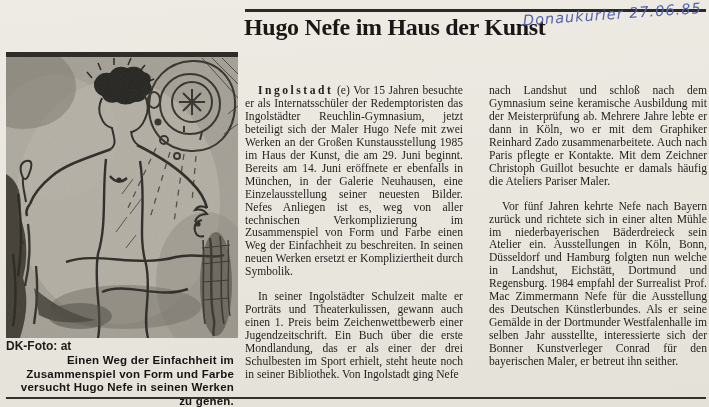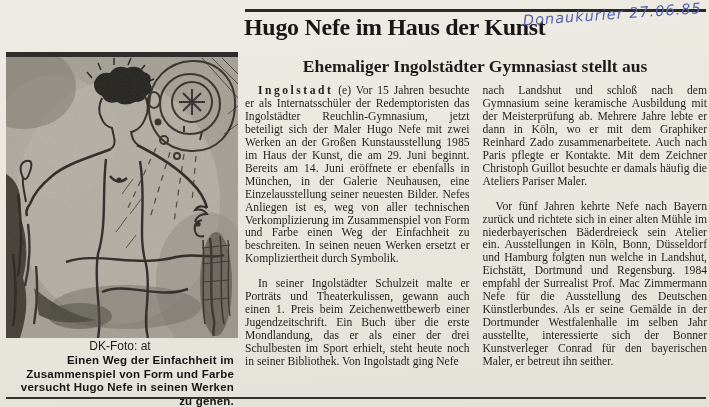--- a/index.html
+++ b/index.html
@@ -6,21 +6,21 @@
   .page{
     position:relative; width:709px; height:407px; overflow:hidden;
     background:linear-gradient(175deg,#eeebe4 0%,#e9e6de 55%,#e4e1d8 100%);
     font-family:"Liberation Serif", serif; color:#23221f;
   }
   
   .photo-block{position:absolute; left:6px; top:52px; width:232px;}
   .photo-frame{width:232px; height:286px; display:block; background:#a9a59b;}
   .photo-credit{
     font-family:"Liberation Sans", sans-serif; font-size:12px; color:#1d1c1a;
-    text-align:center; padding:2px 4px 0 0; line-height:13px;
+    text-align:left; padding:2px 4px 0 0; line-height:13px;font-weight:bold;
   }
   .photo-caption{
     font-family:"Liberation Sans", sans-serif; font-weight:bold;
     font-size:11.5px; line-height:13.5px; letter-spacing:.2px;
     color:#161514; margin-top:1px; text-align:right; width:228px;
   }
   
   .article{position:absolute; left:243px; top:0; width:464px; height:407px;}
   .top-rule{position:absolute; left:2px; right:1px; top:9px; height:3px; background:#2c2a26;}
   .bottom-rule{position:absolute; left:6px; right:3px; top:397px; height:2px; background:#34322d;}
@@ -34,21 +34,21 @@
     position:absolute; left:1px; top:14px; width:463px; margin:0;
     font-size:24px; font-weight:bold; letter-spacing:-.3px; white-space:nowrap;
     color:#191816;
   }
   .subheadline{
     position:absolute; left:0; top:56px; width:464px; margin:0;
     text-align:center; font-size:17.5px; font-weight:bold; color:#1c1b19;
   }
   .columns{
     position:absolute; left:2px; top:85px; width:462px;
-    display:flex; gap:13px;
+    display:flex; gap:26px;
   }
   .col{width:50%; text-align:justify; font-size:11.6px; line-height:12.95px; color:#211f1c;}
   .col p{margin:0; hyphens:auto; -webkit-hyphens:auto;}
   .col p.indent{text-indent:13px;}
   .col p + p{margin-top:12px;}
   .lead-word{letter-spacing:2.5px; font-weight:bold;}
 </style>
 </head>
 <body>
 
@@ -157,21 +157,20 @@
       <rect width="232" height="286" filter="url(#grain)" opacity="0.5"></rect>
     </svg>
     <div class="photo-credit">DK-Foto: at</div>
     <div class="photo-caption">Einen Weg der Einfachheit im Zusammenspiel von Form und Farbe versucht Hugo Nefe in seinen Werken zu gehen.</div>
   </div>
 
   <div class="article">
     <div class="top-rule"></div>
     <div class="handwritten">Donaukurier 27.06.85</div>
     <h1 class="headline">Hugo Nefe im Haus der Kunst</h1>
-    <h2 class="subheadline">Ehemaliger Ingolstädter Gymnasiast stellt aus</h2>
 
     <div class="columns">
       <div class="col">
         <p class="indent"><span class="lead-word">Ingolstadt</span><span> (e) Vor 15 Jahren besuchte er als Internatsschüler der Redemptoristen das Ingolstädter Reuchlin-Gymnasium, jetzt beteiligt sich der Maler Hugo Nefe mit zwei Werken an der Großen Kunstausstellung 1985 im Haus der Kunst, die am 29. Juni beginnt. Bereits am 14. Juni eröffnete er ebenfalls in München, in der Galerie Neuhausen, eine Einzelausstellung seiner neuesten Bilder. Nefes Anliegen ist es, weg von aller technischen Verkomplizierung im Zusammenspiel von Form und Farbe einen Weg der Einfachheit zu beschreiten. In seinen neuen Werken ersetzt er Kompliziertheit durch Symbolik.</span></p>
         <p class="indent">In seiner Ingolstädter Schulzeit malte er Porträts und Theaterkulissen, gewann auch einen 1. Preis beim Zeichenwettbewerb einer Jugendzeitschrift. Ein Buch über die erste Mondlandung, das er als einer der drei Schulbesten im Sport erhielt, steht heute noch in seiner Bibliothek. Von Ingolstadt ging Nefe</p>
       </div>
       <div class="col">
         <p>nach Landshut und schloß nach dem Gymnasium seine keramische Ausbildung mit der Meisterprüfung ab. Mehrere Jahre lebte er dann in Köln, wo er mit dem Graphiker Reinhard Zado zusammenarbeitete. Auch nach Paris pflegte er Kontakte. Mit dem Zeichner Christoph Guillot besuchte er damals häufig die Ateliers Pariser Maler.</p>
         <p class="indent">Vor fünf Jahren kehrte Nefe nach Bayern zurück und richtete sich in einer alten Mühle im niederbayerischen Bäderdreieck sein Atelier ein. Ausstellungen in Köln, Bonn, Düsseldorf und Hamburg folgten nun welche in Landshut, Eichstätt, Dortmund und Regensburg. 1984 empfahl der Surrealist Prof. Mac Zimmermann Nefe für die Ausstellung des Deutschen Künstlerbundes. Als er seine Gemälde in der Dortmunder Westfalenhalle im selben Jahr ausstellte, interessierte sich der Bonner Kunstverleger Conrad für den bayerischen Maler, er betreut ihn seither.</p>
       </div>

